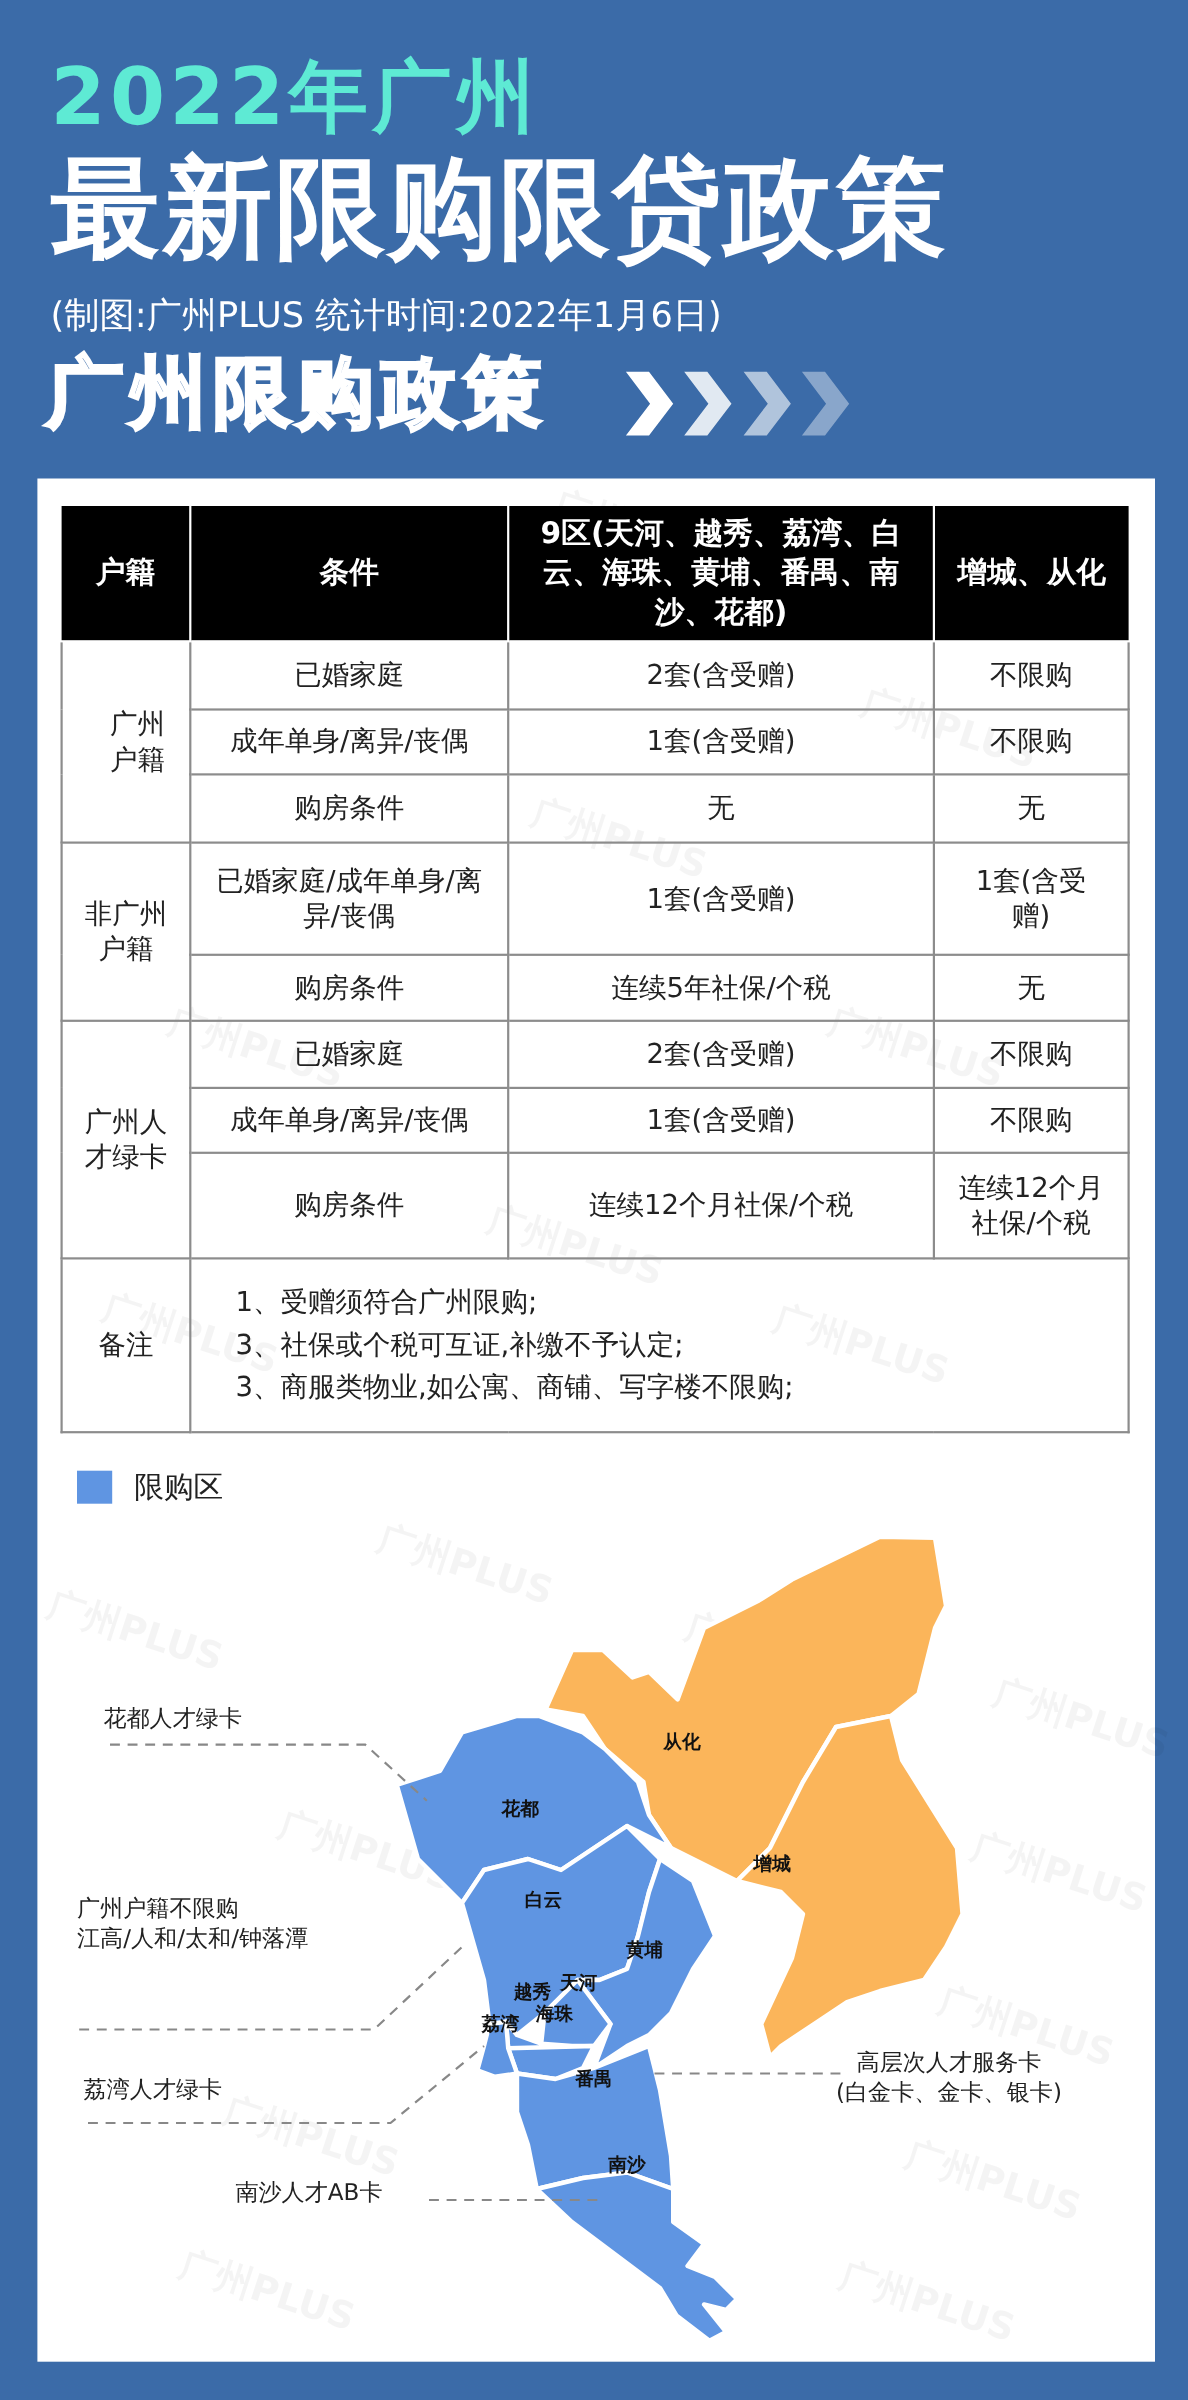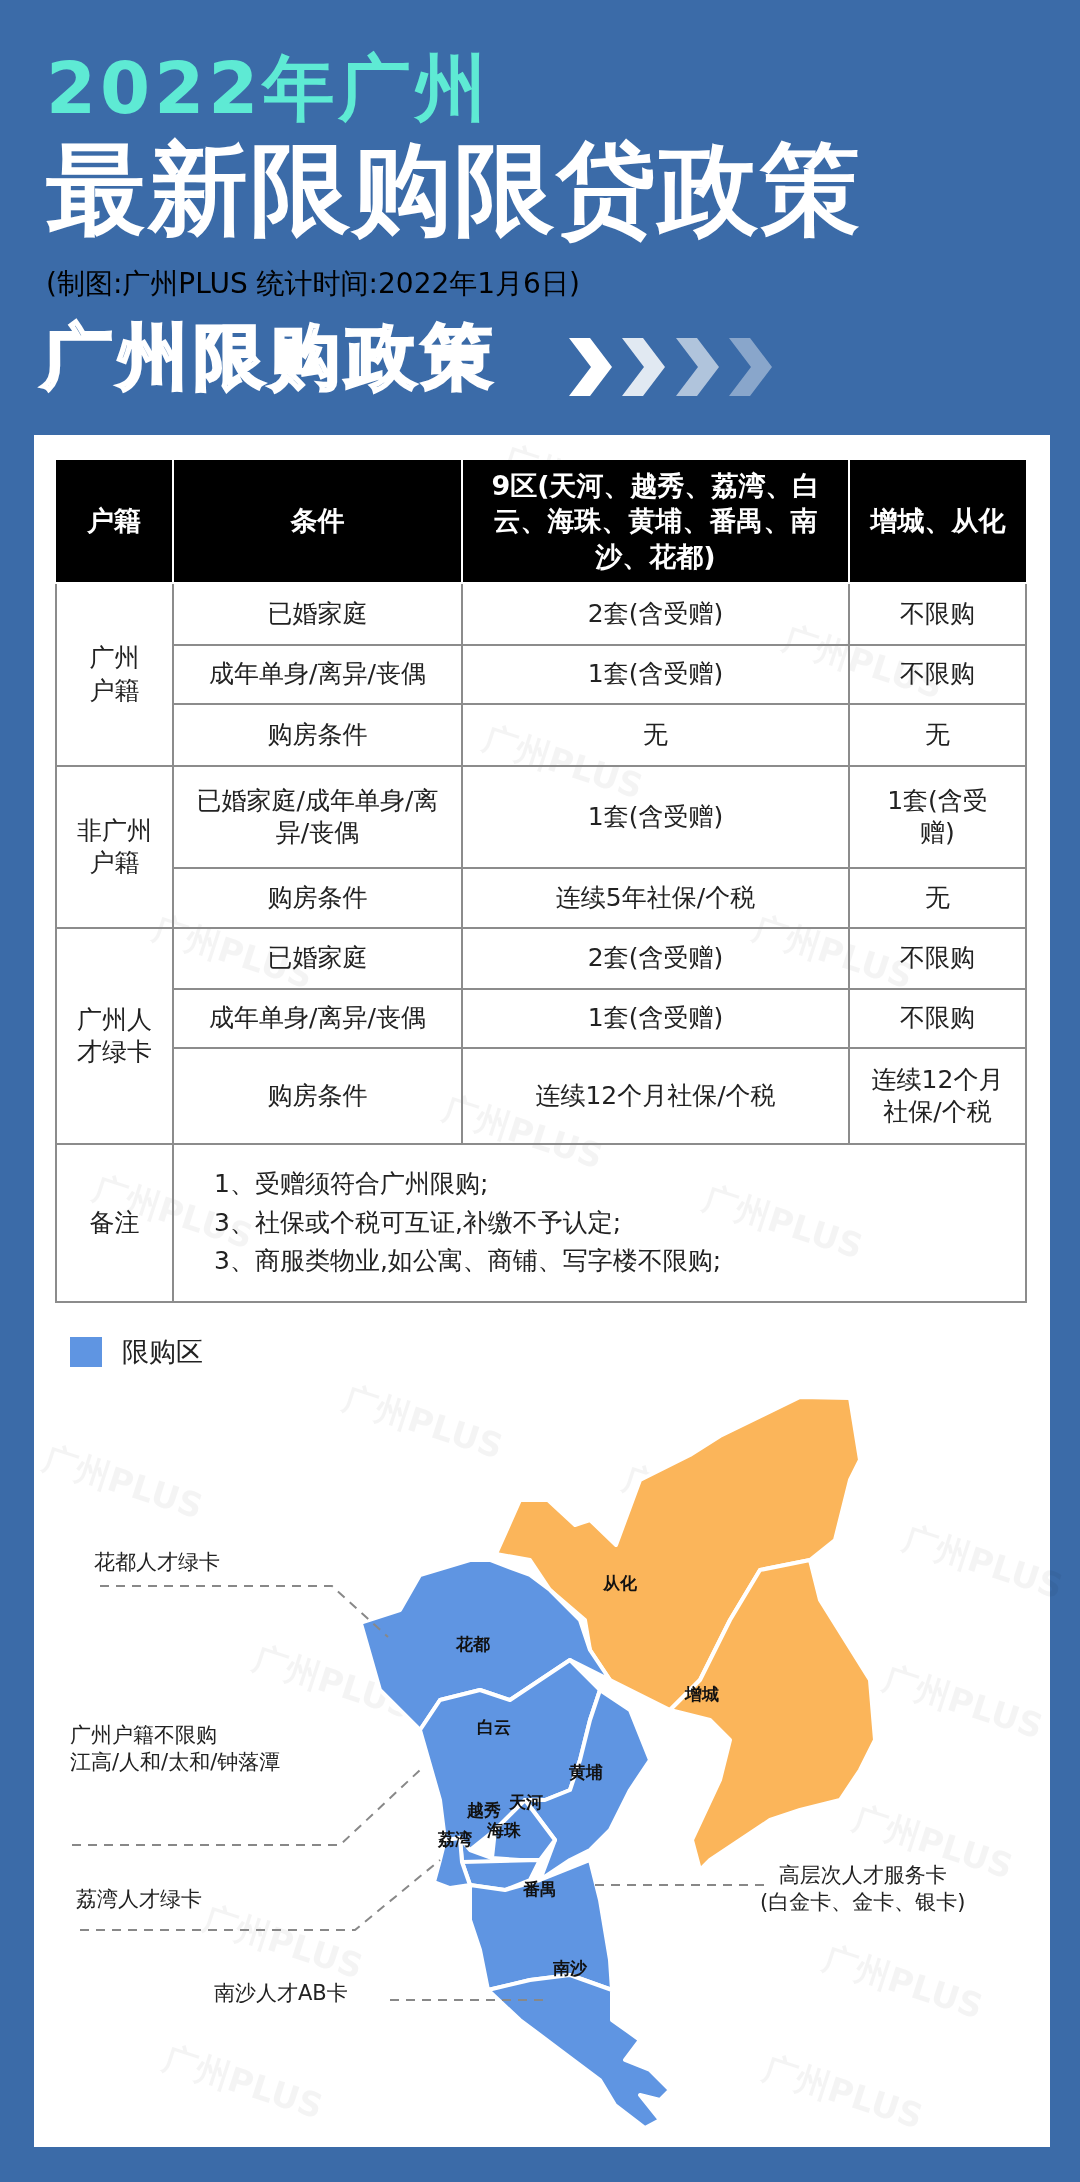--- a/index.html
+++ b/index.html
@@ -14,21 +14,21 @@
     font-size: 72px; font-weight: bold; color: #5eead4; letter-spacing: 4px;
     line-height: 1;
   }
   .title2 {
     position: absolute; left: 46px; top: 140px;
     font-size: 100px; font-weight: bold; color: #fff; letter-spacing: 2px;
     line-height: 1;
   }
   .subtitle {
     position: absolute; left: 46px; top: 270px;
-    font-size: 28px; color: #000000; line-height: 1;
+    font-size: 32px; color: #ffffff; line-height: 1;
   }
   .section-title {
     position: absolute; left: 42px; top: 322px;
     font-size: 70px; font-weight: bold; color: #3b6ba8; line-height: 1;
     -webkit-text-stroke: 3px #fff; letter-spacing: 6px;
   }
   .chevrons { position: absolute; left: 566px; top: 336px; width: 220px; height: 62px; }
   .panel {
     position: absolute; left: 34px; top: 435px; width: 1016px; height: 1712px;
     background: #fff;
@@ -106,21 +106,21 @@
     <tr style="height:123px">
       <th>户籍</th>
       <th>条件</th>
       <th style="padding:0 22px;">9区(天河、越秀、荔湾、白云、海珠、黄埔、番禺、南沙、花都)</th>
       <th>增城、从化</th>
     </tr>
   </thead>
   <tbody>
 
     <tr style="height:62px">
-      <td rowspan="3" style="padding:0 22px;"><span>广州户籍</span></td>
+      <td rowspan="3" style="padding:0 22px;text-align:right;"><span>广州户籍</span></td>
       <td>已婚家庭</td>
       <td>2套(含受赠)</td>
       <td>不限购</td>
     </tr>
     <tr style="height:59px">
       <td>成年单身/离异/丧偶</td>
       <td>1套(含受赠)</td>
       <td>不限购</td>
     </tr>
     <tr style="height:62px">

